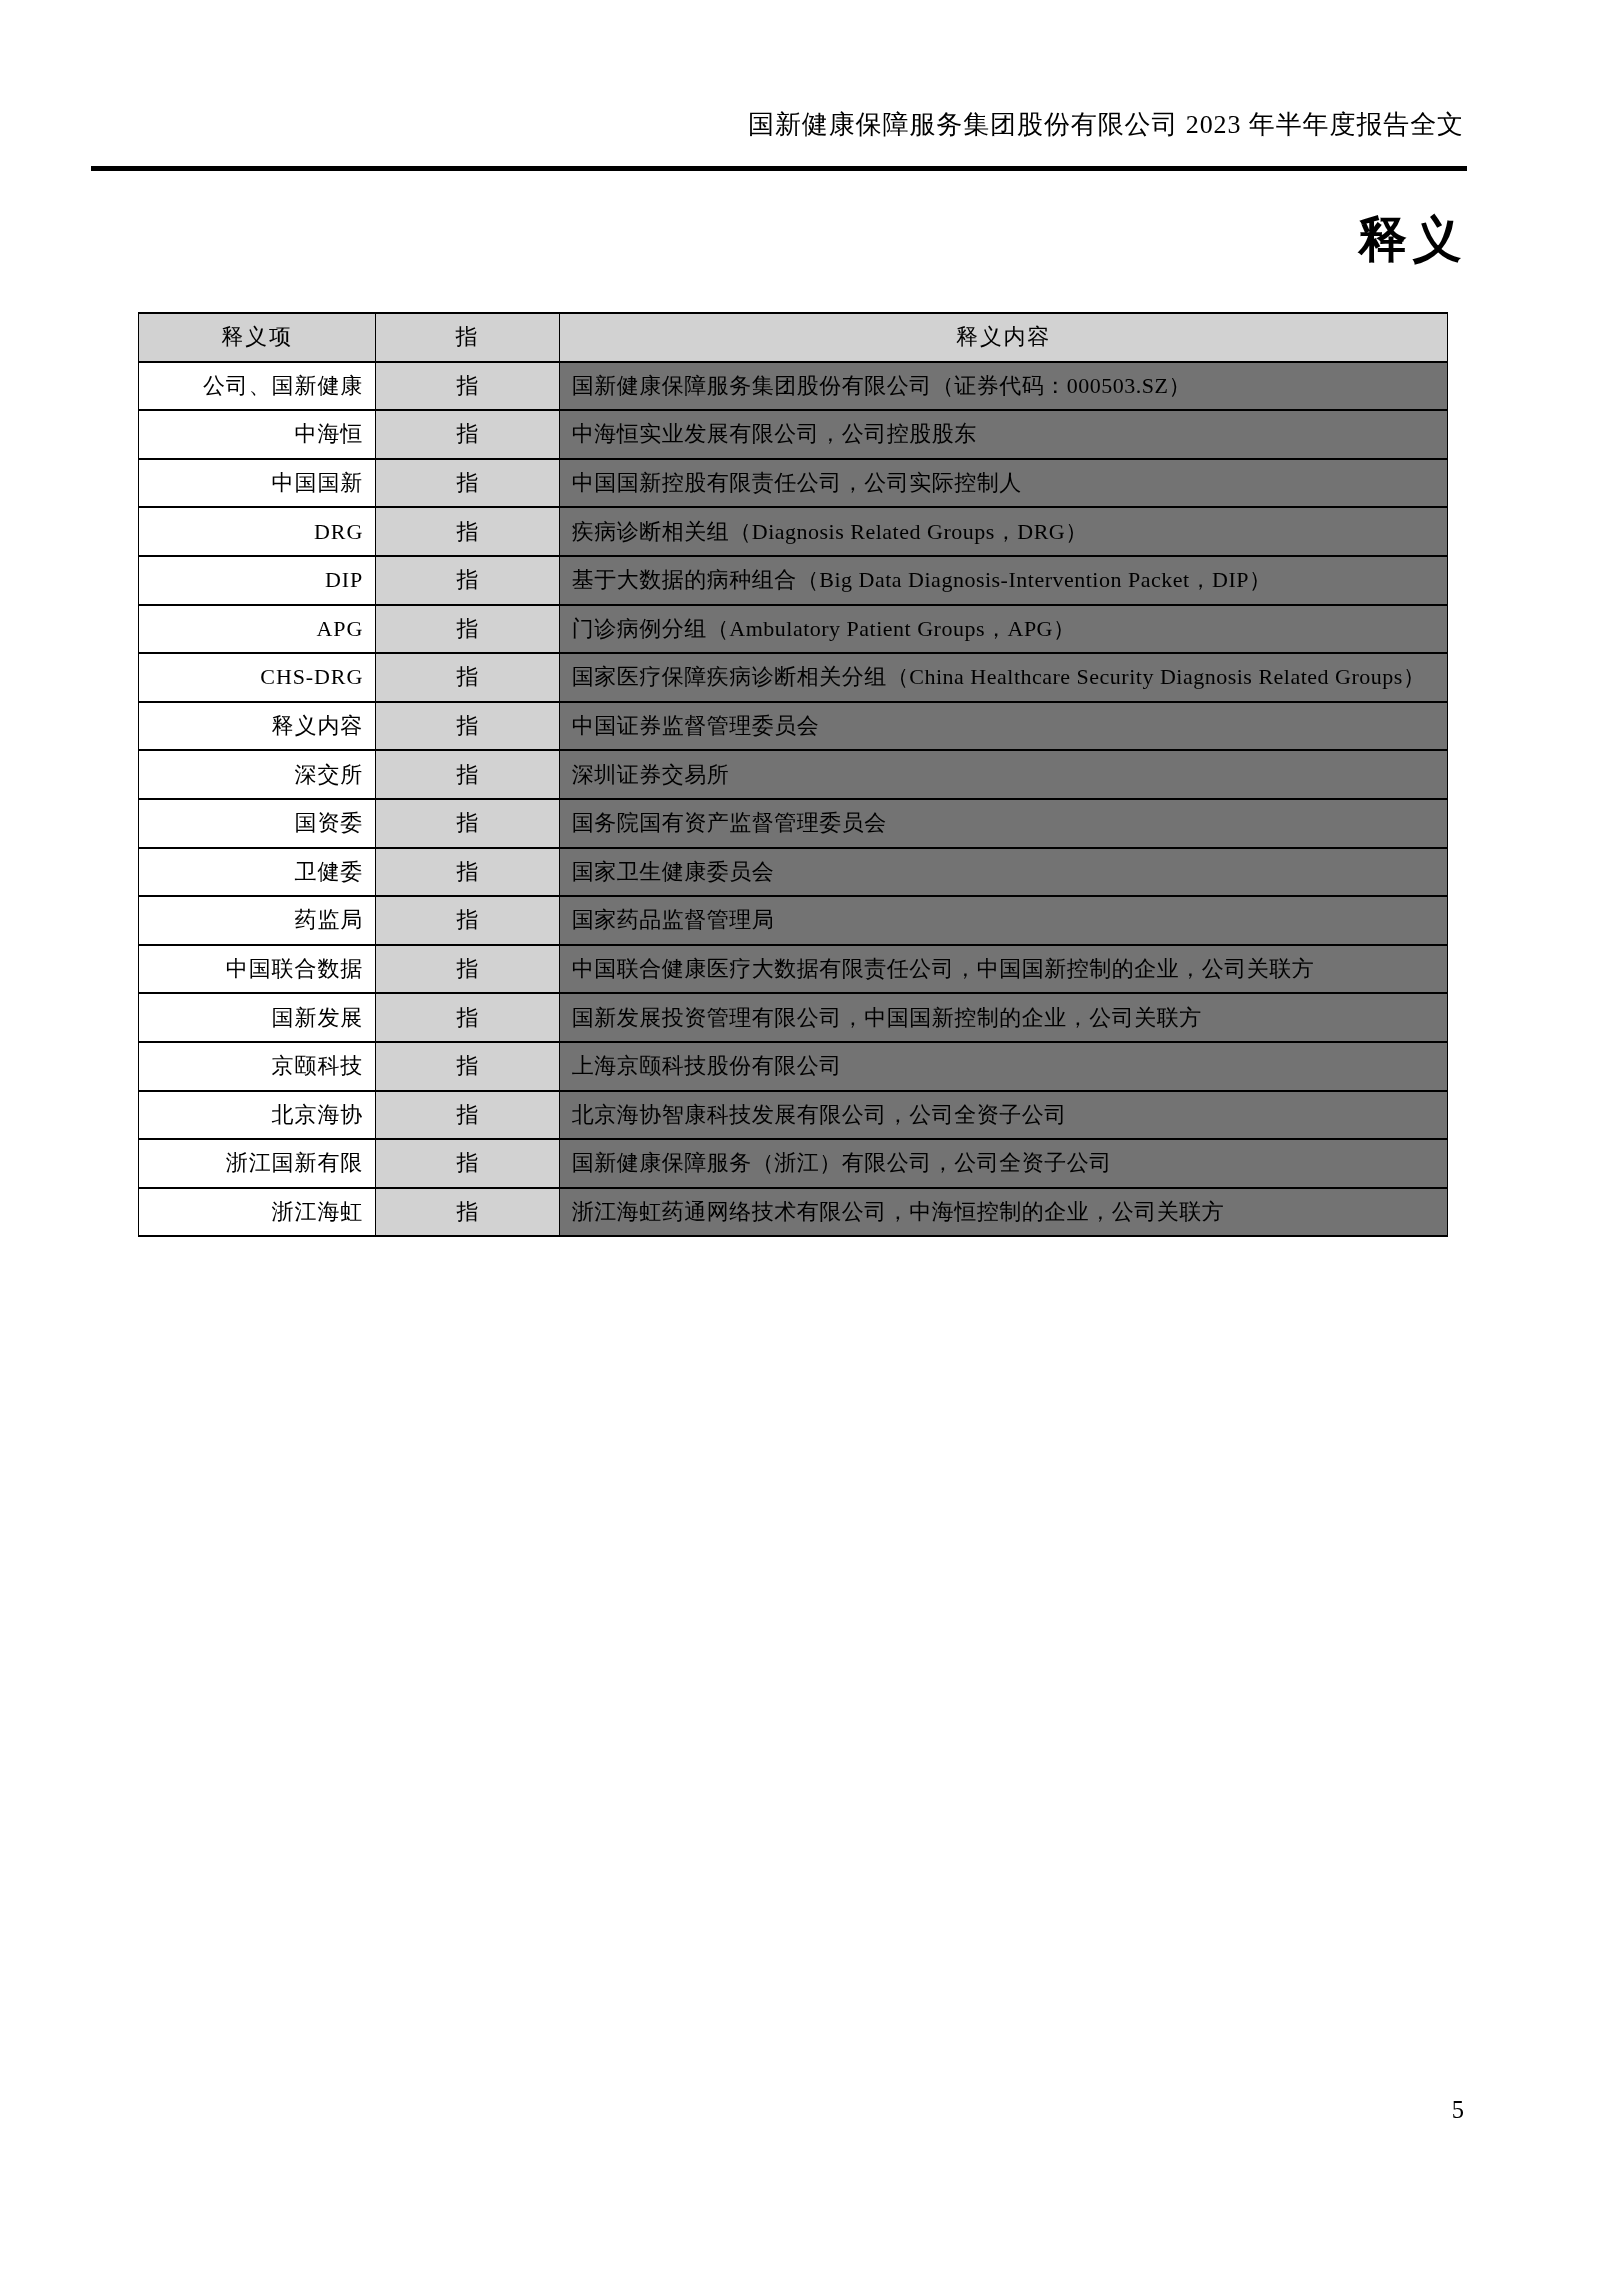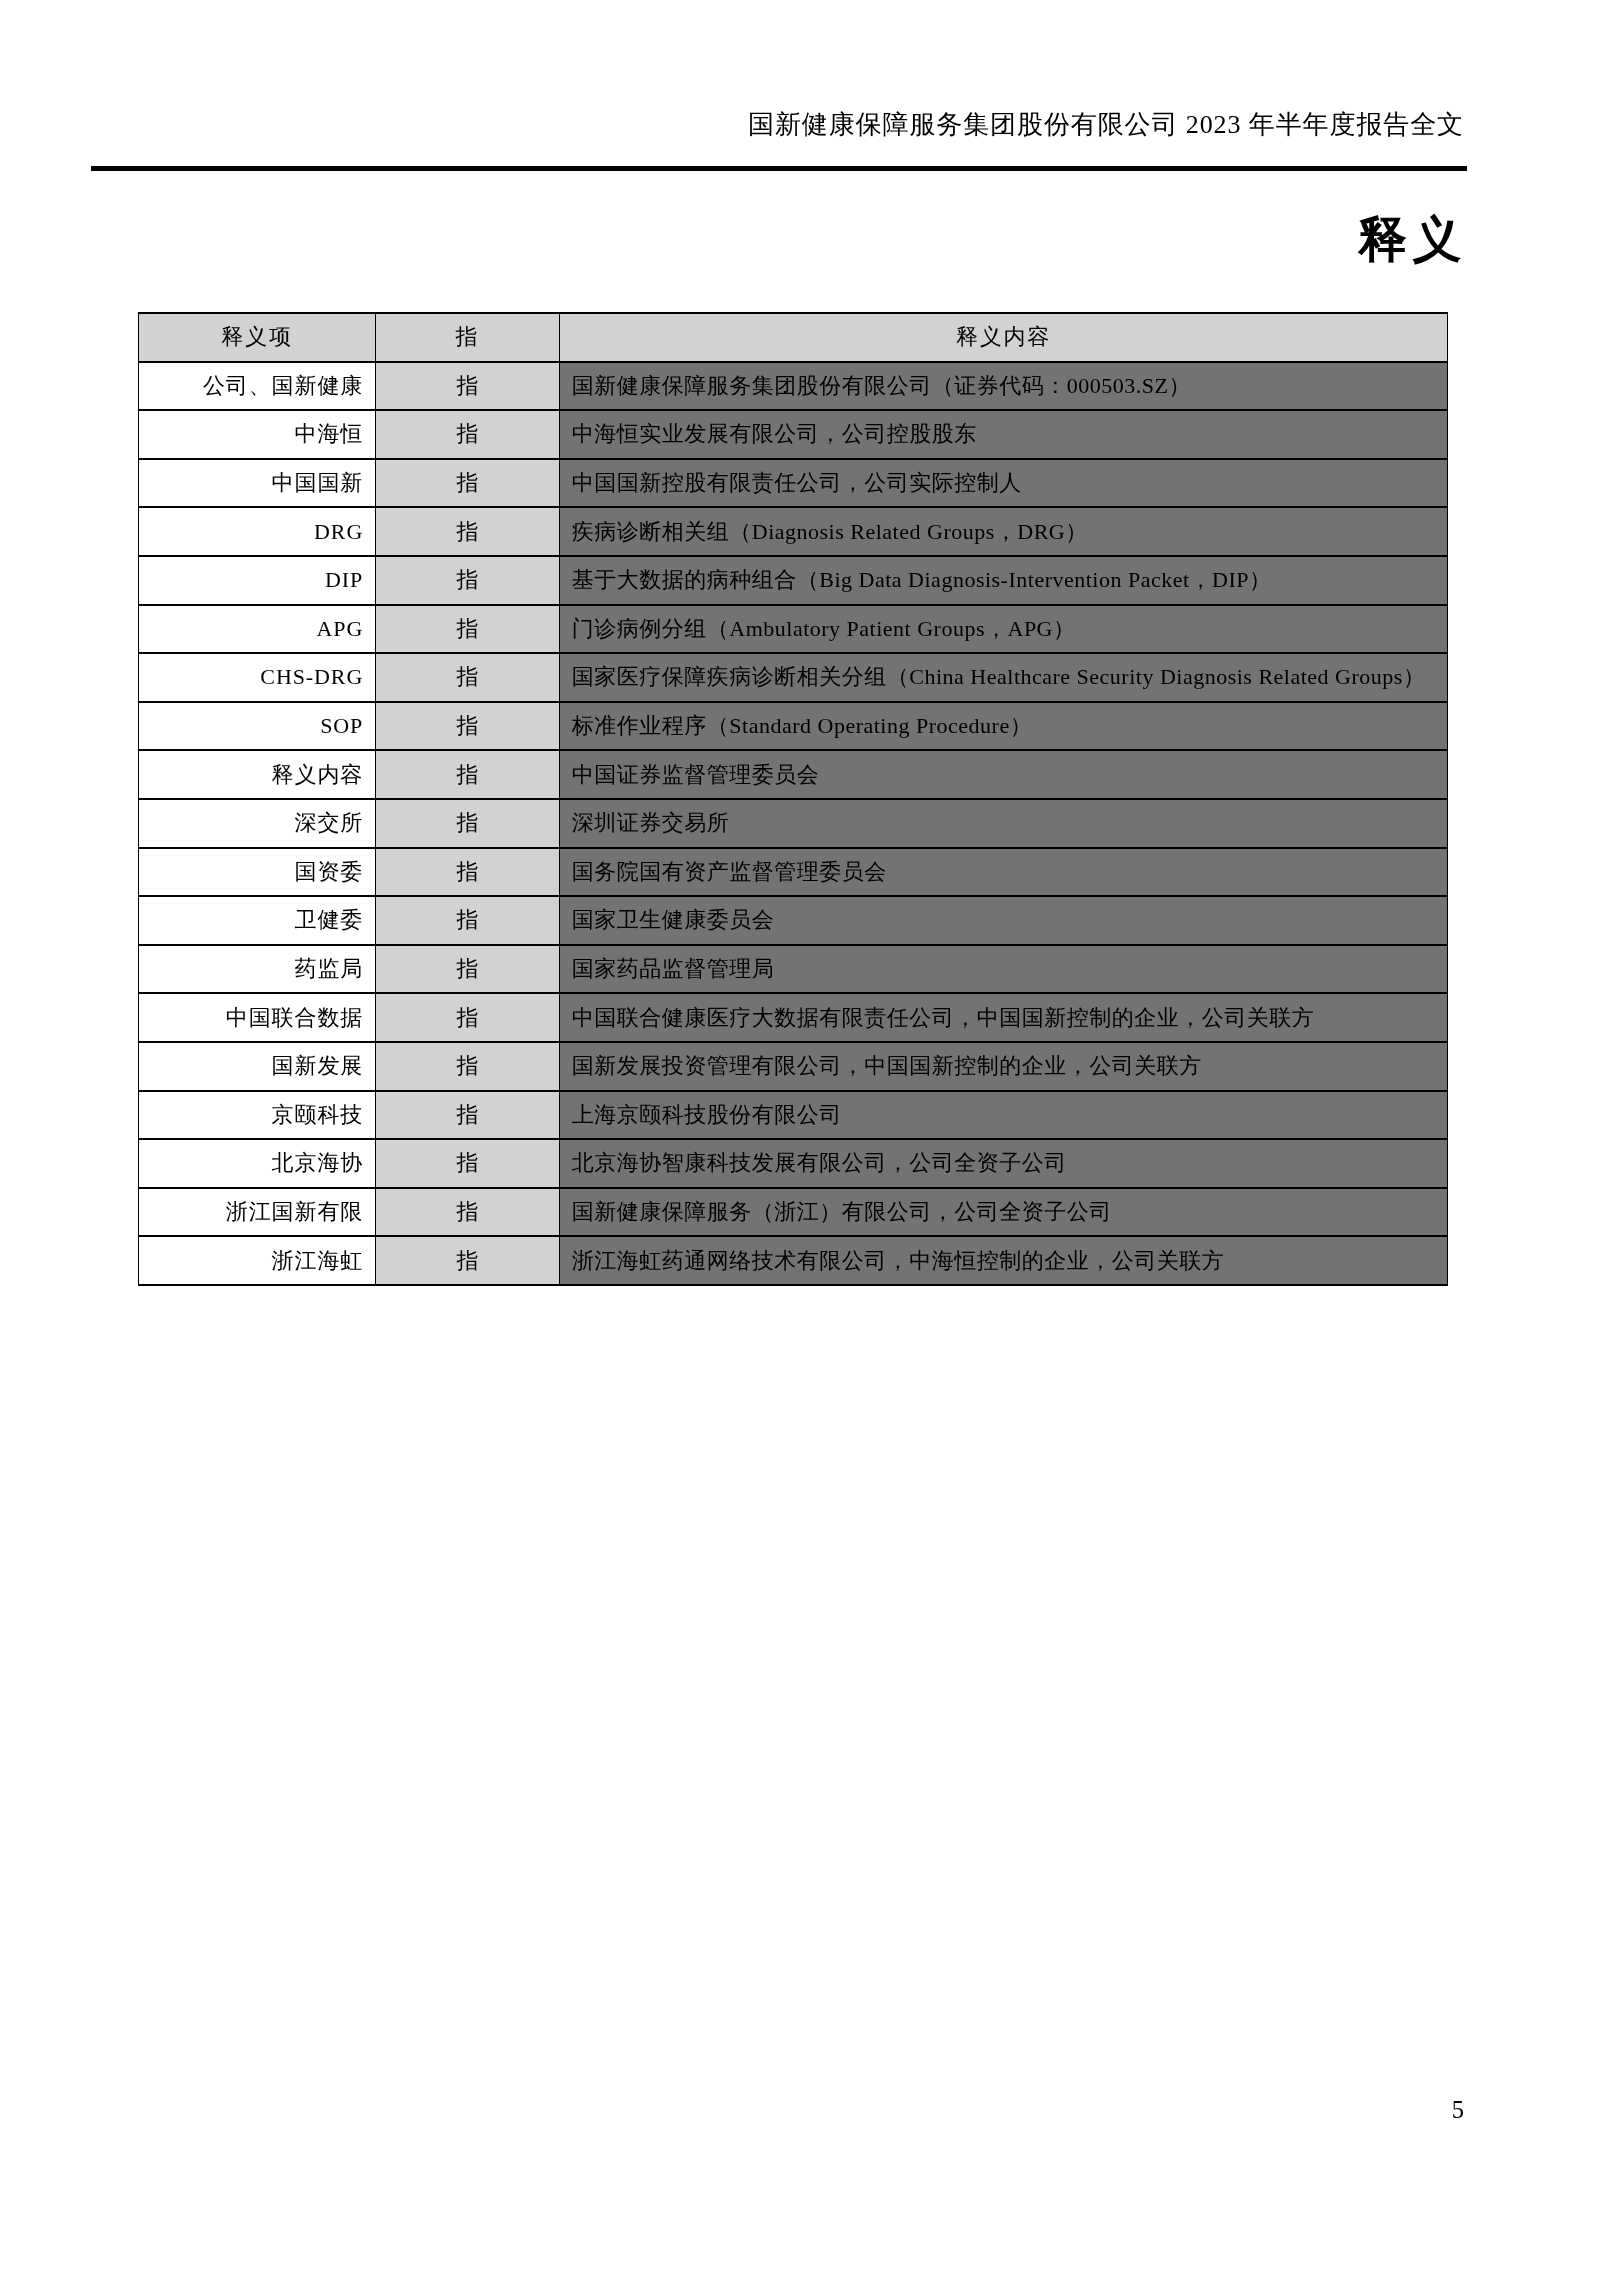--- a/index.html
+++ b/index.html
@@ -149,25 +149,20 @@
         <td class="term-cell">APG</td>
         <td class="zhi-cell">指</td>
         <td class="def-cell">门诊病例分组（Ambulatory Patient Groups，APG）</td>
       </tr>
       <tr>
         <td class="term-cell">CHS-DRG</td>
         <td class="zhi-cell">指</td>
         <td class="def-cell">国家医疗保障疾病诊断相关分组（China Healthcare Security Diagnosis Related Groups）</td>
       </tr>
       <tr>
-        <td class="term-cell">SOP</td>
-        <td class="zhi-cell">指</td>
-        <td class="def-cell">标准作业程序（Standard Operating Procedure）</td>
-      </tr>
-      <tr>
         <td class="term-cell">释义内容</td>
         <td class="zhi-cell">指</td>
         <td class="def-cell">中国证券监督管理委员会</td>
       </tr>
       <tr>
         <td class="term-cell">深交所</td>
         <td class="zhi-cell">指</td>
         <td class="def-cell">深圳证券交易所</td>
       </tr>
       <tr>

